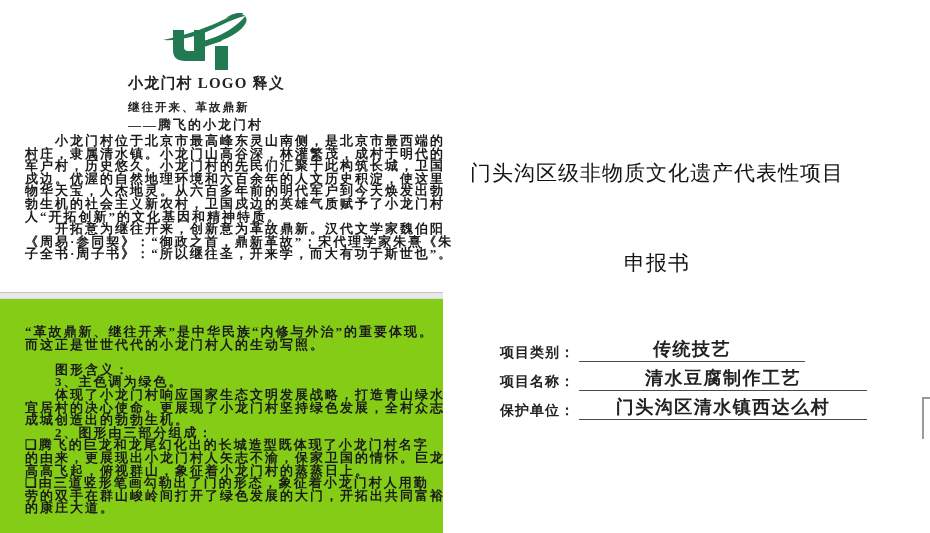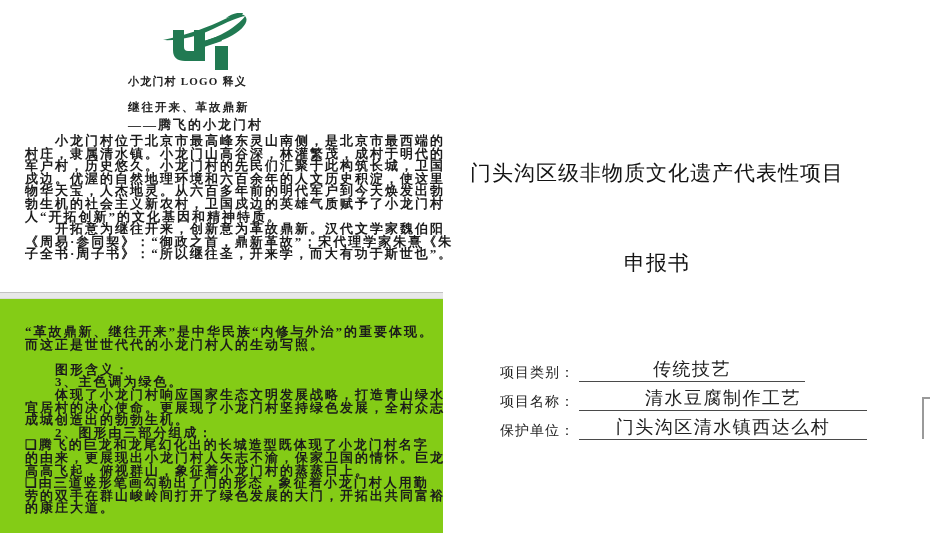--- a/index.html
+++ b/index.html
@@ -11,37 +11,37 @@
 
   
   .page-left-1{position:absolute;left:0;top:0;width:443px;height:292px;background:#fff;}
   .page-break{position:absolute;left:0;top:292px;width:443px;height:7px;background:#e8e8e8;
     border-top:1px solid #c3c3c3;border-bottom:1px solid #dadada;box-sizing:border-box;}
   .page-left-2{position:absolute;left:0;top:299px;width:443px;height:234px;background:#84cc16;}
 
   .logo{position:absolute;left:163px;top:13px;width:90px;height:59px;}
   .logo path,.logo rect{fill:var(--logo-green,#217a52);}
 
-  .logo-caption{position:absolute;left:128px;top:74px;font-weight:bold;font-size:11px;
+  .logo-caption{position:absolute;left:128px;top:74px;font-weight:bold;font-size:15px;
     letter-spacing:1.2px;color:#222;white-space:pre;}
   .slogan-1{position:absolute;left:128px;top:100px;font-weight:bold;font-size:11.5px;
     letter-spacing:2px;color:#222;white-space:pre;}
   .slogan-2{position:absolute;left:128px;top:116px;font-weight:bold;font-size:13px;
     letter-spacing:2px;color:#222;white-space:pre;}
 
   .p1-body{position:absolute;left:25px;top:135px;width:400px;}
   .p2-body{position:absolute;left:25px;top:27px;width:400px;}
   .bline{font-weight:bold;font-size:13px;line-height:12.6px;height:12.6px;
     letter-spacing:2px;white-space:pre;color:#1b1b1b;}
 
   
   .right-title{position:absolute;left:458px;top:98px;width:398px;text-align:center;
     font-size:21px;line-height:30px;letter-spacing:1px;color:#141414;font-weight:500;white-space:pre;}
 
-  .form{position:absolute;left:500px;top:362px;}
+  .form{position:absolute;left:500px;top:342px;font-weight:bold;}
   .frow{display:flex;align-items:flex-end;height:20px;margin-bottom:9px;color:#222;}
   .flabel{font-size:14px;letter-spacing:1px;white-space:pre;}
   .fline{border-bottom:1.5px solid #4a4a4a;text-align:center;margin-left:4px;height:20px;
     display:flex;align-items:flex-end;justify-content:center;}
   .fline.w1{width:226px;}
   .fline.w2{width:288px;}
   .fvalue{font-size:18px;letter-spacing:1.5px;white-space:pre;}
 
   .next-page-corner{position:absolute;left:922px;top:397px;width:8px;height:42px;
     border-left:2px solid #9a9a9a;border-top:2px solid #9a9a9a;box-sizing:border-box;}

